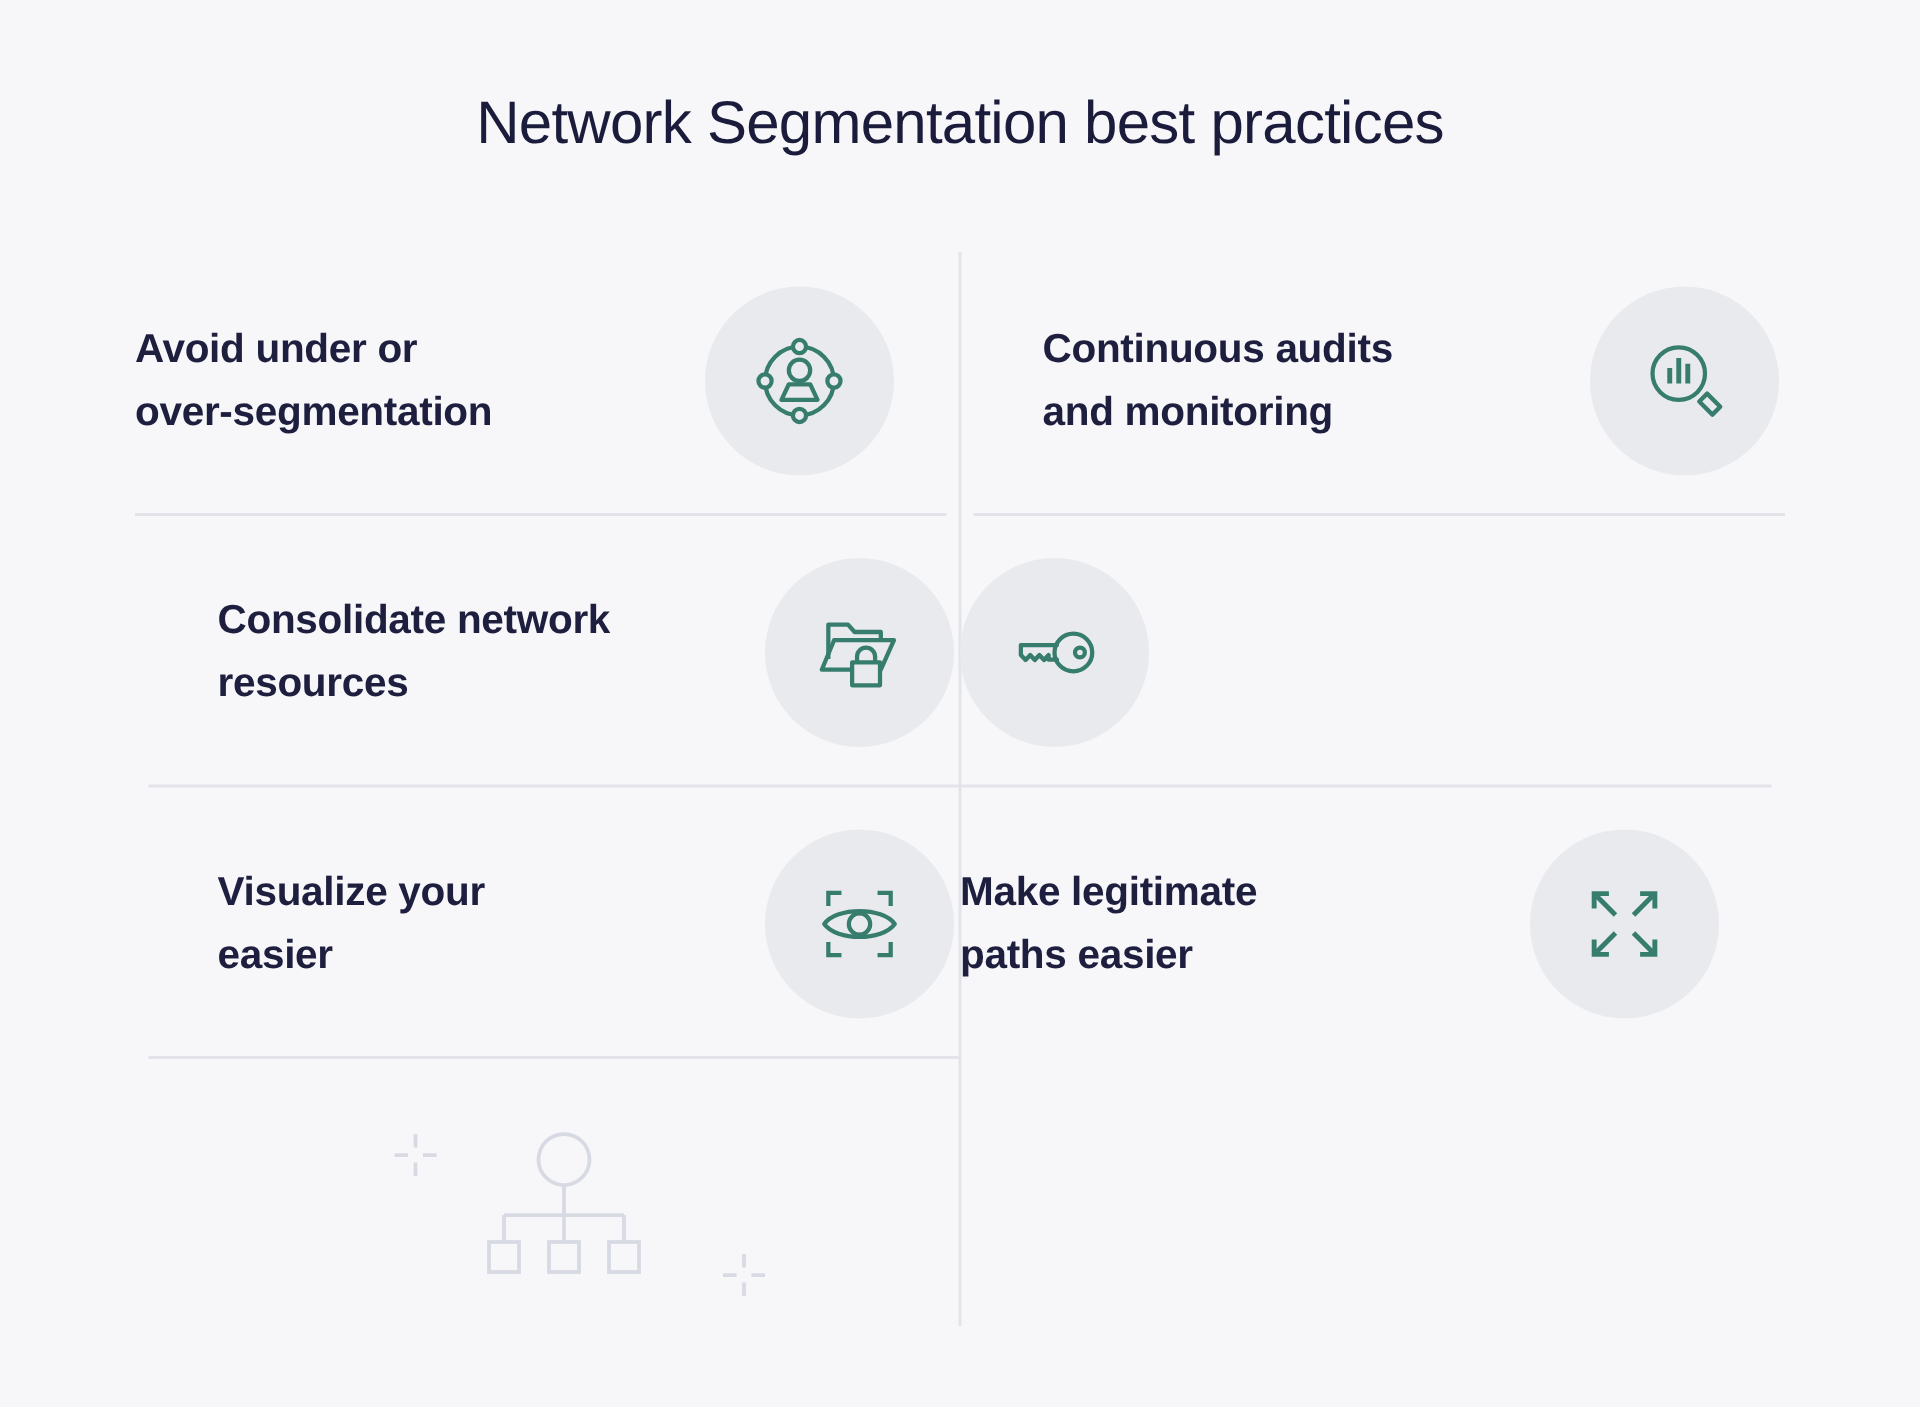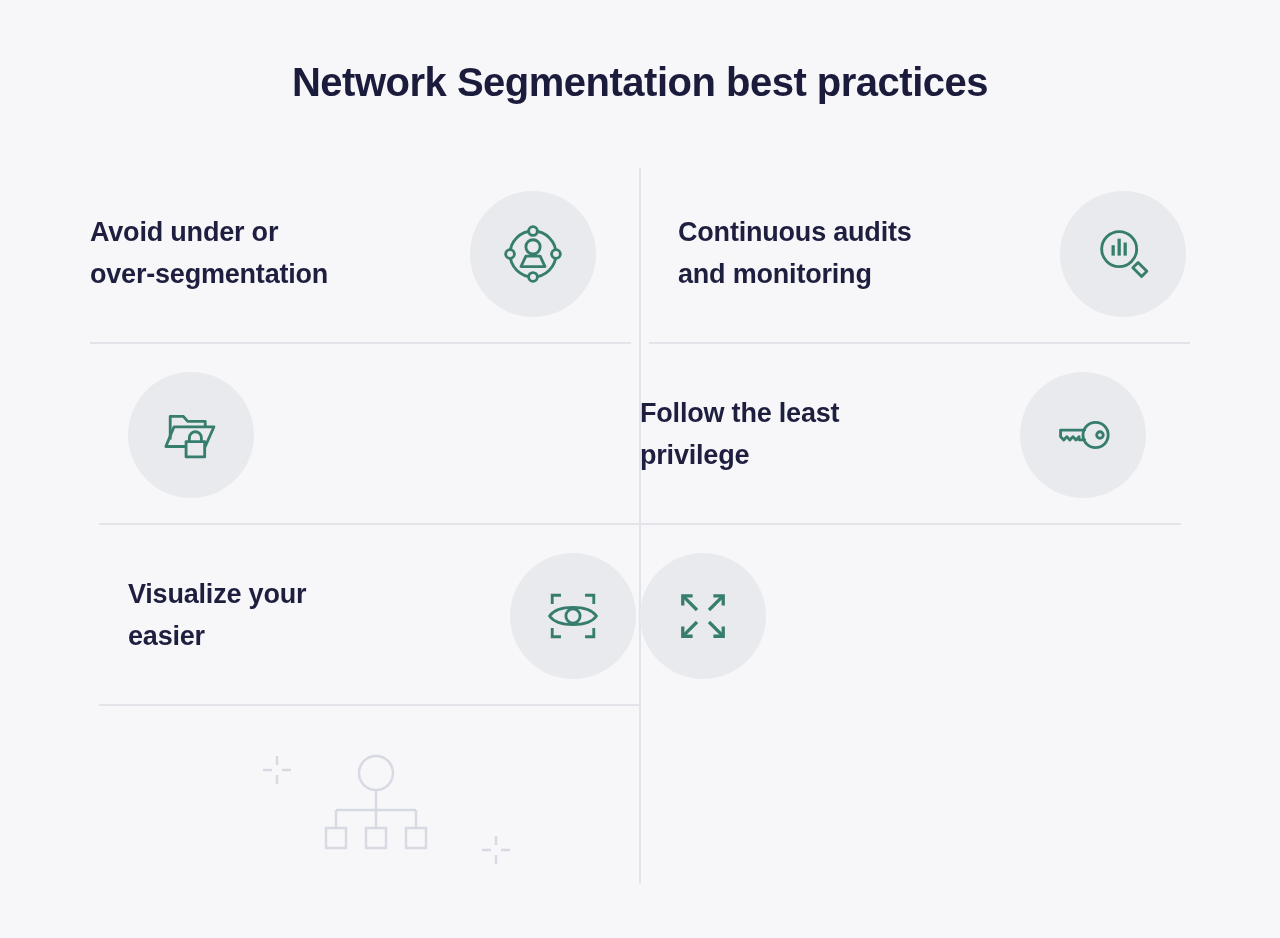--- a/index.html
+++ b/index.html
@@ -7,40 +7,40 @@
     width:1280px; height:938px;
     background:#f7f7fa;
     font-family:"Liberation Sans", sans-serif;
     overflow:hidden;
   }
   .page { position:relative; width:1280px; height:938px; background:#f7f7fa; }
 
   .title {
     position:absolute; top:60px; left:0; right:0;
     margin:0; text-align:center;
-    font-size:40px; font-weight:700; letter-spacing:-0.5px;
+    font-size:40px; font-weight:400; letter-spacing:-0.5px;
     color:#1b1c3c;
   }
 
   .board { position:absolute; left:90px; top:163px; width:1100px; }
 
   .vline {
     position:absolute; left:549px; top:5px;
     width:2px; height:716px; background:#e3e4ea;
   }
 
   .grid { display:grid; grid-template-columns:550px 550px; grid-auto-rows:181px; }
 
   .cell {
     position:relative;
     display:flex; align-items:center; justify-content:space-between;
     box-sizing:border-box;
   }
   .cell.left  { padding-right:44px; }
-  .cell.right { padding-left:38px; padding-right:4px; }
+  .cell.right { padding-left:55px; padding-right:4px; }
 
   .cell.hline::after {
     content:""; position:absolute; bottom:0; height:2px; background:#e3e4ea;
   }
   .cell.left.hline::after  { left:0; right:9px; }
   .cell.right.hline::after { left:9px; right:0; }
 
   .label {
     font-size:27px; font-weight:700; letter-spacing:-0.2px;
     line-height:1.52; color:#1e1f3f;
@@ -94,33 +94,33 @@
             <line x1="23" y1="24" x2="23" y2="33.5" stroke-width="3"></line>
             <line x1="28.5" y1="18" x2="28.5" y2="33.5" stroke-width="3"></line>
             <line x1="34" y1="21.5" x2="34" y2="33.5" stroke-width="3"></line>
             <path d="M41 44.5 L49 52.5 L53.8 47.7 L45.8 39.7 Z" stroke-linejoin="round"></path>
           </svg>
         </div>
       </div>
 
 
       <div class="cell right hline">
+        <div class="label">Consolidate network
+resources</div>
         <div class="icon-circle">
           <svg width="70" height="70" viewBox="0 0 64 64" fill="none" stroke="#377d6e" stroke-width="2.6">
             <path d="M13 36 V15 H25 L29 19.5 H45 V24.5" stroke-linejoin="round"></path>
             <path d="M9 42.5 L16.5 24.5 H53 L45 42.5 Z" stroke-linejoin="round"></path>
             <path d="M30.5 38 V34.5 A5.5 5.5 0 0 1 41.5 34.5 V38"></path>
             <rect x="27.5" y="38" width="17" height="14" fill="#e9eaee" stroke-linejoin="round"></rect>
           </svg>
         </div>
       </div>
 
       <div class="cell left hline">
-        <div class="label">Follow the least
-privilege</div>
         <div class="icon-circle">
           <svg width="70" height="70" viewBox="0 0 64 64" fill="none" stroke="#377d6e" stroke-width="2.6">
             <circle cx="43.5" cy="32" r="11.5"></circle>
             <circle cx="47.5" cy="32" r="3"></circle>
             <path d="M33.5 27.5 L11.5 27.5 L11.5 33.5 L14.4 36.6 L17.2 33.5 L20 36.6 L22.8 33.5 L25.6 36.6 L28.4 33.5 L28.4 36.4 L33.5 36.4" stroke-linejoin="round" stroke-linecap="round"></path>
           </svg>
         </div>
       </div>
 
       <div class="cell right hline">
@@ -132,20 +132,22 @@
             <path d="M43 13 H51 V21"></path>
             <path d="M51 43 V51 H43"></path>
             <path d="M21 51 H13 V43"></path>
             <path d="M10.5 32 C18 21.5 46 21.5 53.5 32 C46 42.5 18 42.5 10.5 32 Z" stroke-linejoin="round"></path>
             <circle cx="32" cy="32" r="6.5"></circle>
           </svg>
         </div>
       </div>
 
       <div class="cell left">
+        <div class="label">Make legitimate
+paths easier</div>
         <div class="icon-circle">
           <svg width="70" height="70" viewBox="0 0 64 64" fill="none" stroke="#377d6e" stroke-width="3">
             <polyline points="13.5,22.5 13.5,13.5 22.5,13.5"></polyline>
             <line x1="15" y1="15" x2="26.5" y2="26.5"></line>
             <polyline points="41.5,13.5 50.5,13.5 50.5,22.5"></polyline>
             <line x1="49" y1="15" x2="37.5" y2="26.5"></line>
             <polyline points="13.5,41.5 13.5,50.5 22.5,50.5"></polyline>
             <line x1="15" y1="49" x2="26.5" y2="37.5"></line>
             <polyline points="41.5,50.5 50.5,50.5 50.5,41.5"></polyline>
             <line x1="49" y1="49" x2="37.5" y2="37.5"></line>

